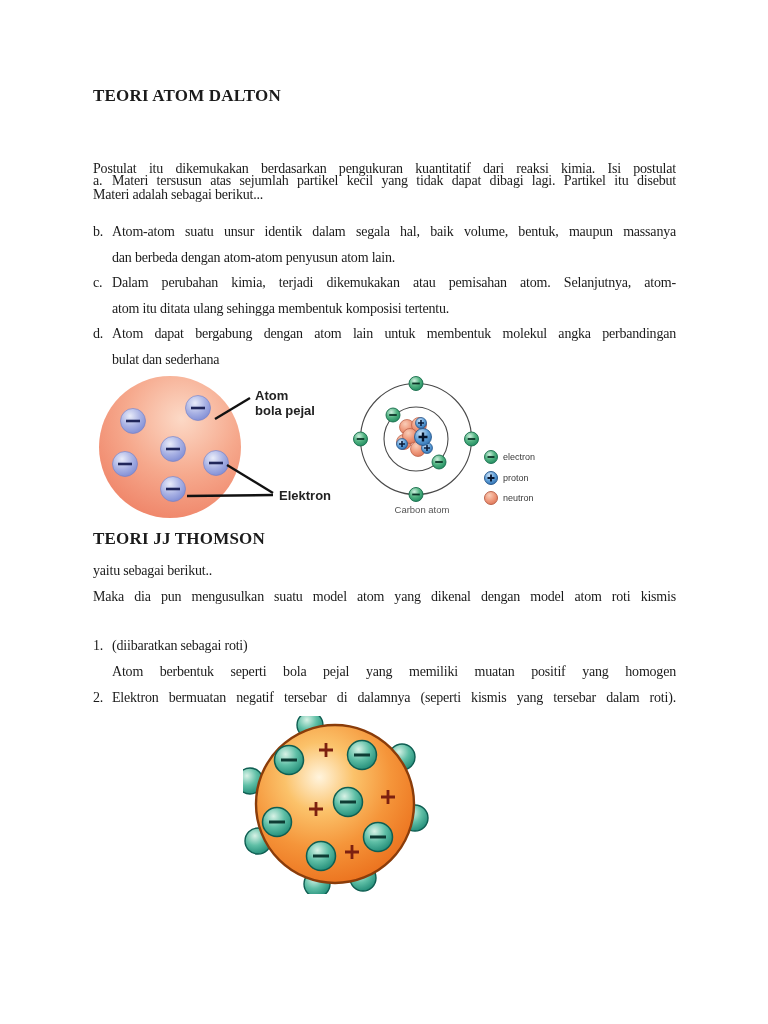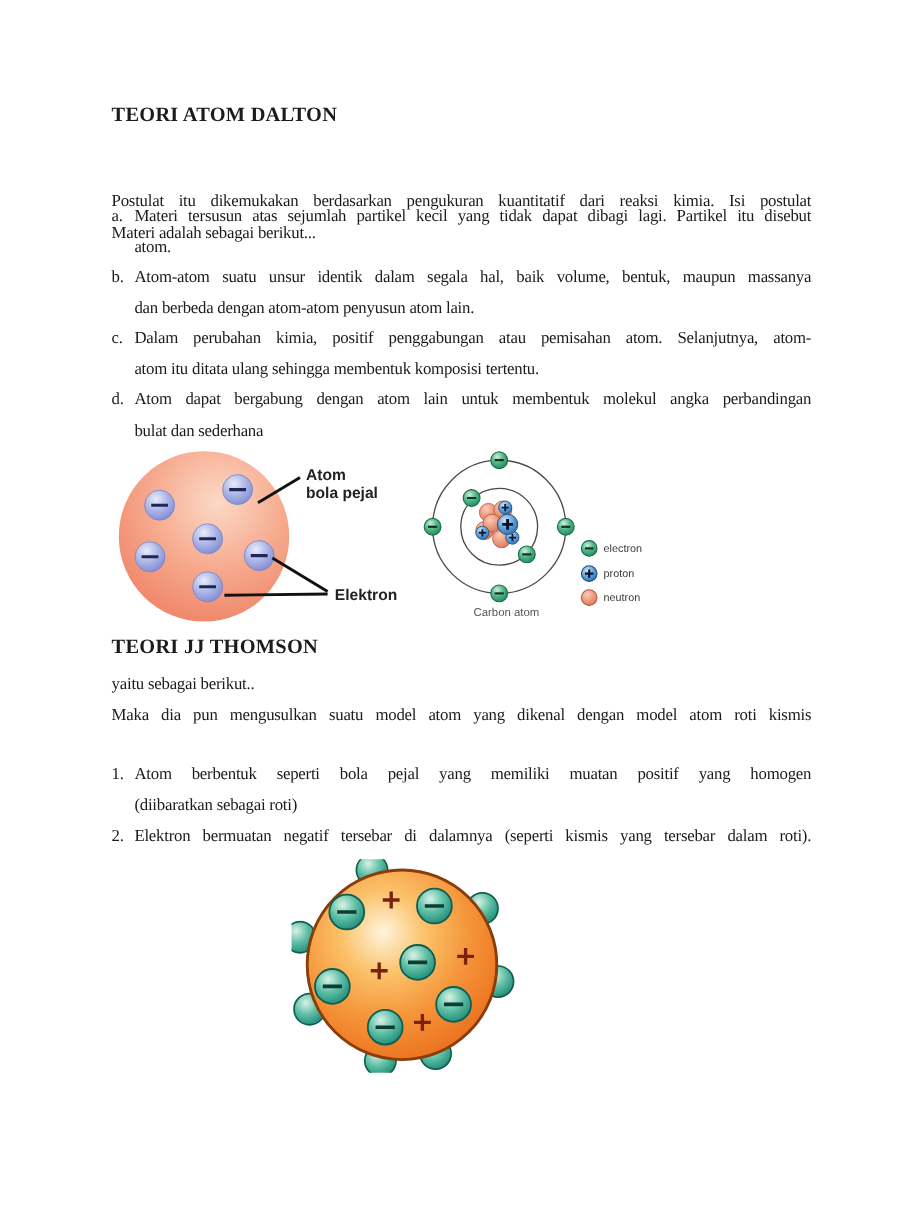--- a/index.html
+++ b/index.html
@@ -29,36 +29,35 @@
 
   <div class="tblock" style="top:115px;margin-top:41px;">
     <div class="line jline">Postulat itu dikemukakan berdasarkan pengukuran kuantitatif dari reaksi kimia. Isi postulat</div>
     <div class="line">Materi adalah sebagai berikut...</div>
   </div>
 
   <div class="litem" style="top:168px;">
     <span class="marker">a.</span>
     <div class="itext">
       <div class="line jline">Materi tersusun atas sejumlah partikel kecil yang tidak dapat dibagi lagi. Partikel itu disebut</div>
-      <div class="line">atom.</div>
     </div>
   </div>
 
   <div class="litem" style="top:219px;">
     <span class="marker">b.</span>
     <div class="itext">
       <div class="line jline">Atom-atom suatu unsur identik dalam segala hal, baik volume, bentuk, maupun massanya</div>
       <div class="line">dan berbeda dengan atom-atom penyusun atom lain.</div>
     </div>
   </div>
 
   <div class="litem" style="top:270px;">
     <span class="marker">c.</span>
     <div class="itext">
-      <div class="line jline">Dalam perubahan kimia, positif penggabungan atau pemisahan atom. Selanjutnya, atom-</div>
+      <div class="line jline">Dalam perubahan kimia, terjadi dikemukakan atau pemisahan atom. Selanjutnya, atom-</div>
       <div class="line">atom itu ditata ulang sehingga membentuk komposisi tertentu.</div>
     </div>
   </div>
 
   <div class="litem" style="top:321px;">
     <span class="marker">d.</span>
     <div class="itext">
       <div class="line jline">Atom dapat bergabung dengan atom lain untuk membentuk molekul angka perbandingan</div>
       <div class="line">bulat dan sederhana</div>
     </div>
@@ -207,22 +206,22 @@
   <div class="heading" style="top:529px;">TEORI JJ THOMSON</div>
 
   <div class="tblock" style="top:558px;">
     <div class="line">yaitu sebagai berikut..</div>
     <div class="line jline">Maka dia pun mengusulkan suatu model atom yang dikenal dengan model atom roti kismis</div>
   </div>
 
   <div class="litem" style="top:633px;">
     <span class="marker">1.</span>
     <div class="itext">
+      <div class="line">(diibaratkan sebagai roti)</div>
       <div class="line jline">Atom berbentuk seperti bola pejal yang memiliki muatan positif yang homogen</div>
-      <div class="line">(diibaratkan sebagai roti)</div>
     </div>
   </div>
 
   <div class="litem" style="top:685px;">
     <span class="marker">2.</span>
     <div class="itext">
       <div class="line jline">Elektron bermuatan negatif tersebar di dalamnya (seperti kismis yang tersebar dalam roti).</div>
     </div>
   </div>
 

